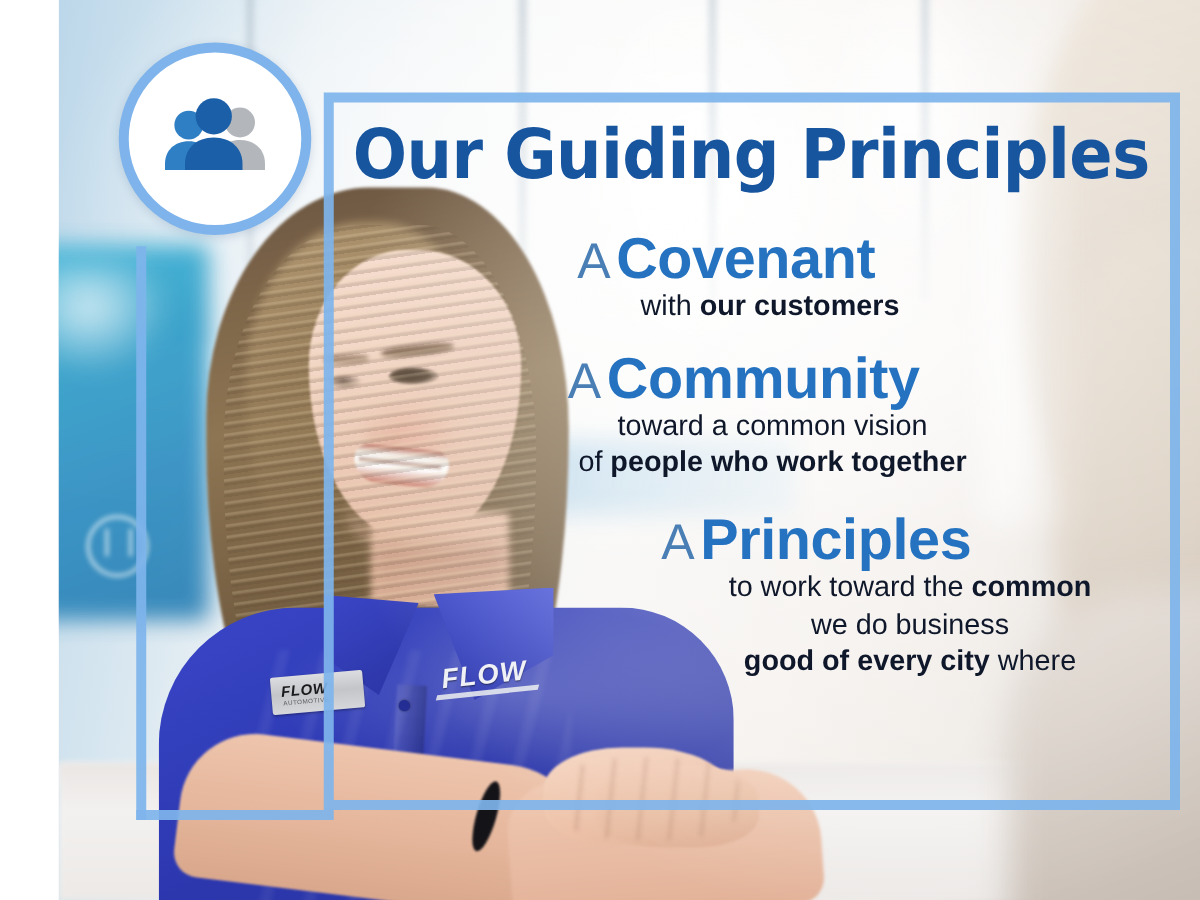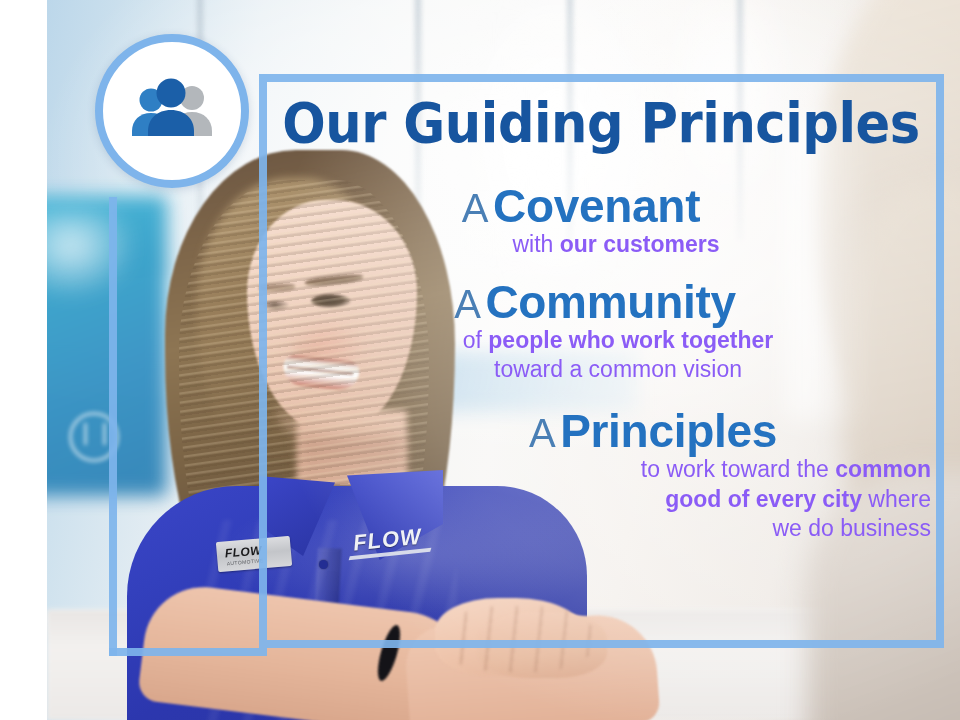--- a/index.html
+++ b/index.html
@@ -548,32 +548,32 @@
     font-weight: 700;
     font-size: 46px;
     color: #2472c0;
     letter-spacing: -0.3px;
     text-align: right;
   }
   .sub {
     font-family: "Liberation Sans", sans-serif;
     font-size: 23px;
     line-height: 1.28;
-    color: #8b5cf6;
+    color: #0f172a;
     text-align: center;
   }
   .sub b { font-weight: 700; }
 
   
   .b1 { padding-right: 28px; }
   .b1 .sub { padding-left: 70px; }
   .b2 { margin-top: 18px; }
   .b2 .sub { padding-left: 46px; }
   .b3 { padding-left: 116px; margin-top: 22px; }
-  .b3 .sub { padding-left: 150px; text-align: right; }
+  .b3 .sub { padding-left: 150px; }
 </style>
 </head>
 <body>
 
 <div id="stage">
 
   <div class="photo">
     <div class="bg-base"></div>
     <div class="bg-window"></div>
     <div class="bg-window2"></div>
@@ -671,32 +671,32 @@
           <div><span>with </span><b>our customers</b></div>
         </div>
     </div>
 
     <div class="block b2">
       <div class="heading">
         <span class="art">A</span>
         <span class="key">Community</span>
       </div>
       <div class="sub">
+          <div><span>toward a common vision</span></div>
           <div><span>of </span><b>people who work together</b></div>
-          <div><span>toward a common vision</span></div>
         </div>
     </div>
 
     <div class="block b3">
       <div class="heading">
         <span class="art">A</span>
         <span class="key">Principles</span>
       </div>
       <div class="sub">
           <div><span>to work toward the </span><b>common</b></div>
+          <div><span>we do business</span></div>
           <div><b>good of every city</b><span> where</span></div>
-          <div><span>we do business</span></div>
         </div>
     </div>
 
   </div>
 
 </div>
 
 </body></html>

